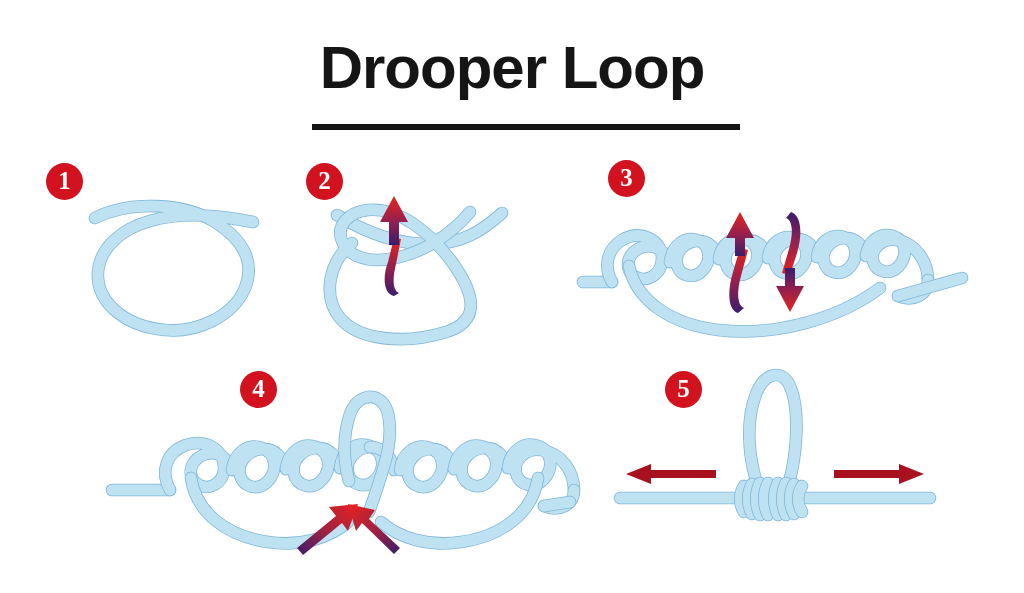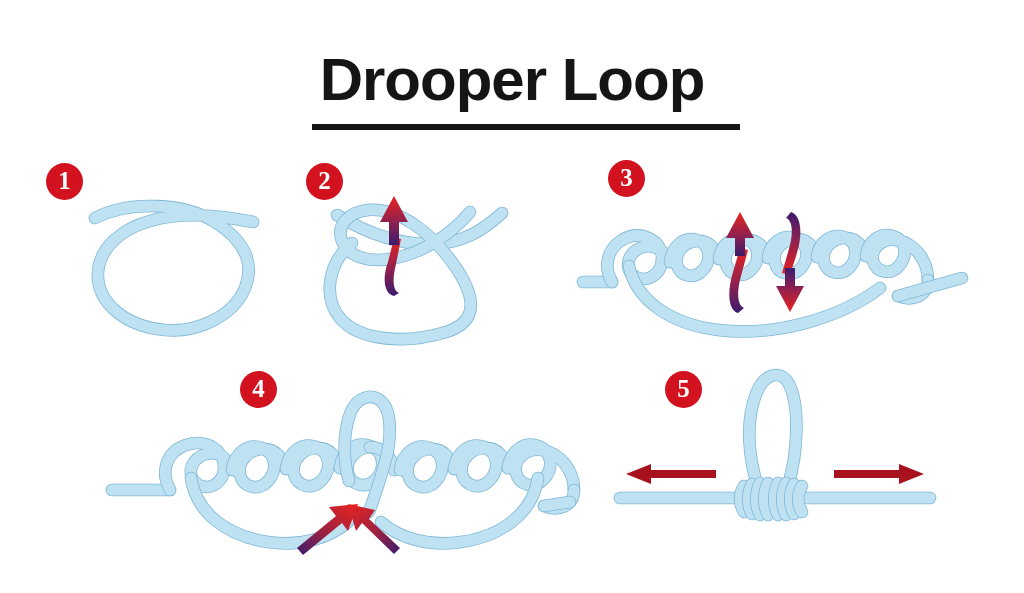--- a/index.html
+++ b/index.html
@@ -15,21 +15,21 @@
     position:absolute;left:0;top:38px;width:1024px;
     text-align:center;
   }
   .title{
     font-family:"Liberation Sans", sans-serif;
     font-weight:bold;
     font-size:60px;
     letter-spacing:-1px;
     color:#151515;
     line-height:1;
-    margin:12px;
+    margin:0;
     display:inline-block;
   }
   .title-rule{
     position:absolute;left:312px;top:124px;
     width:428px;height:6px;background:#151515;
   }
   .badge{
     position:absolute;
     width:37px;height:37px;border-radius:50%;
     background:#d2121f;

